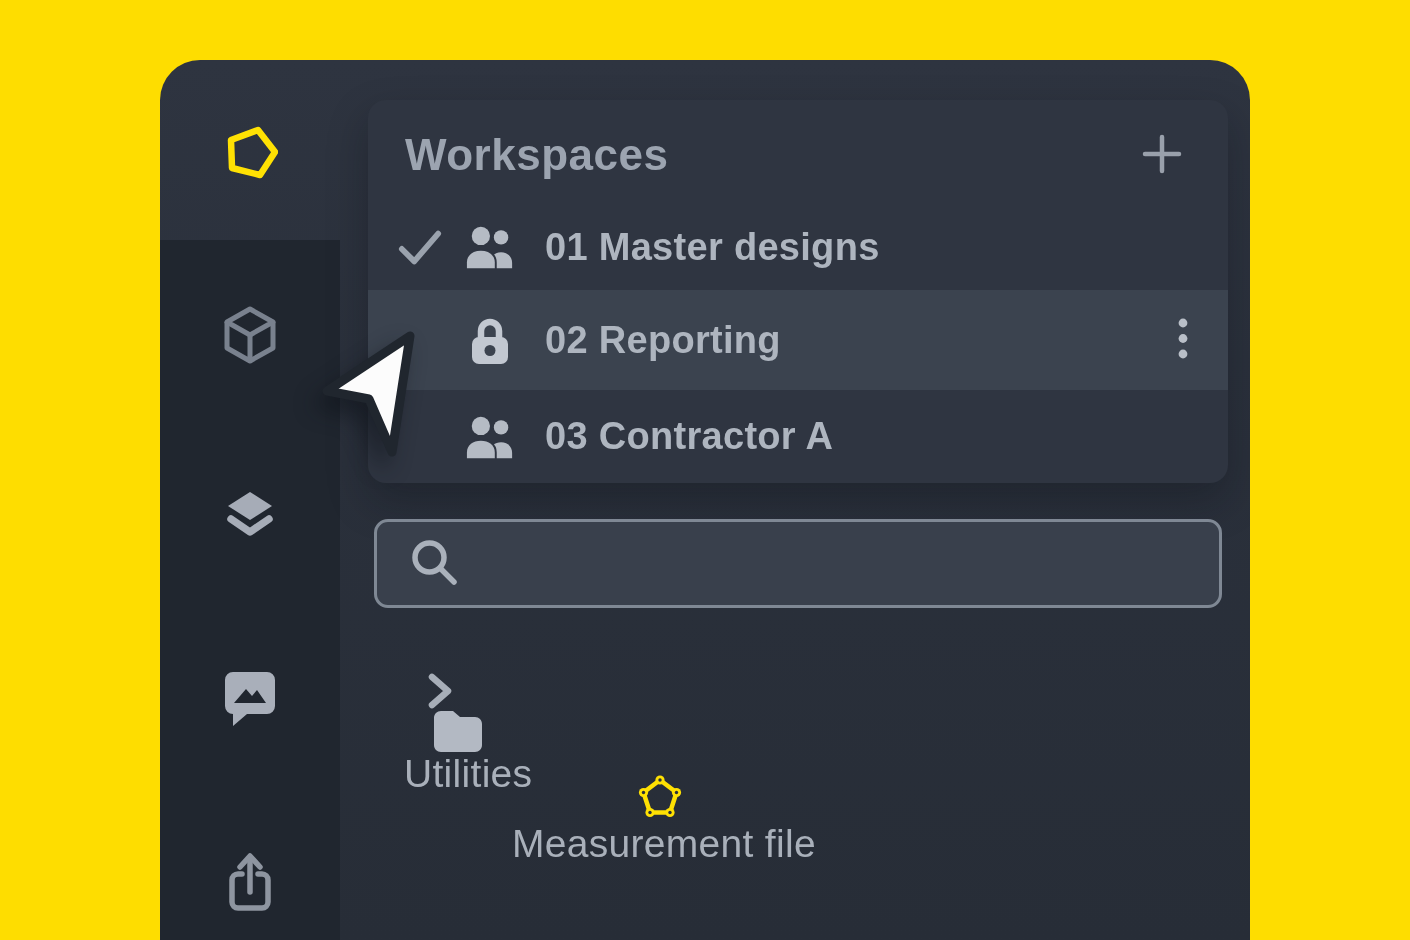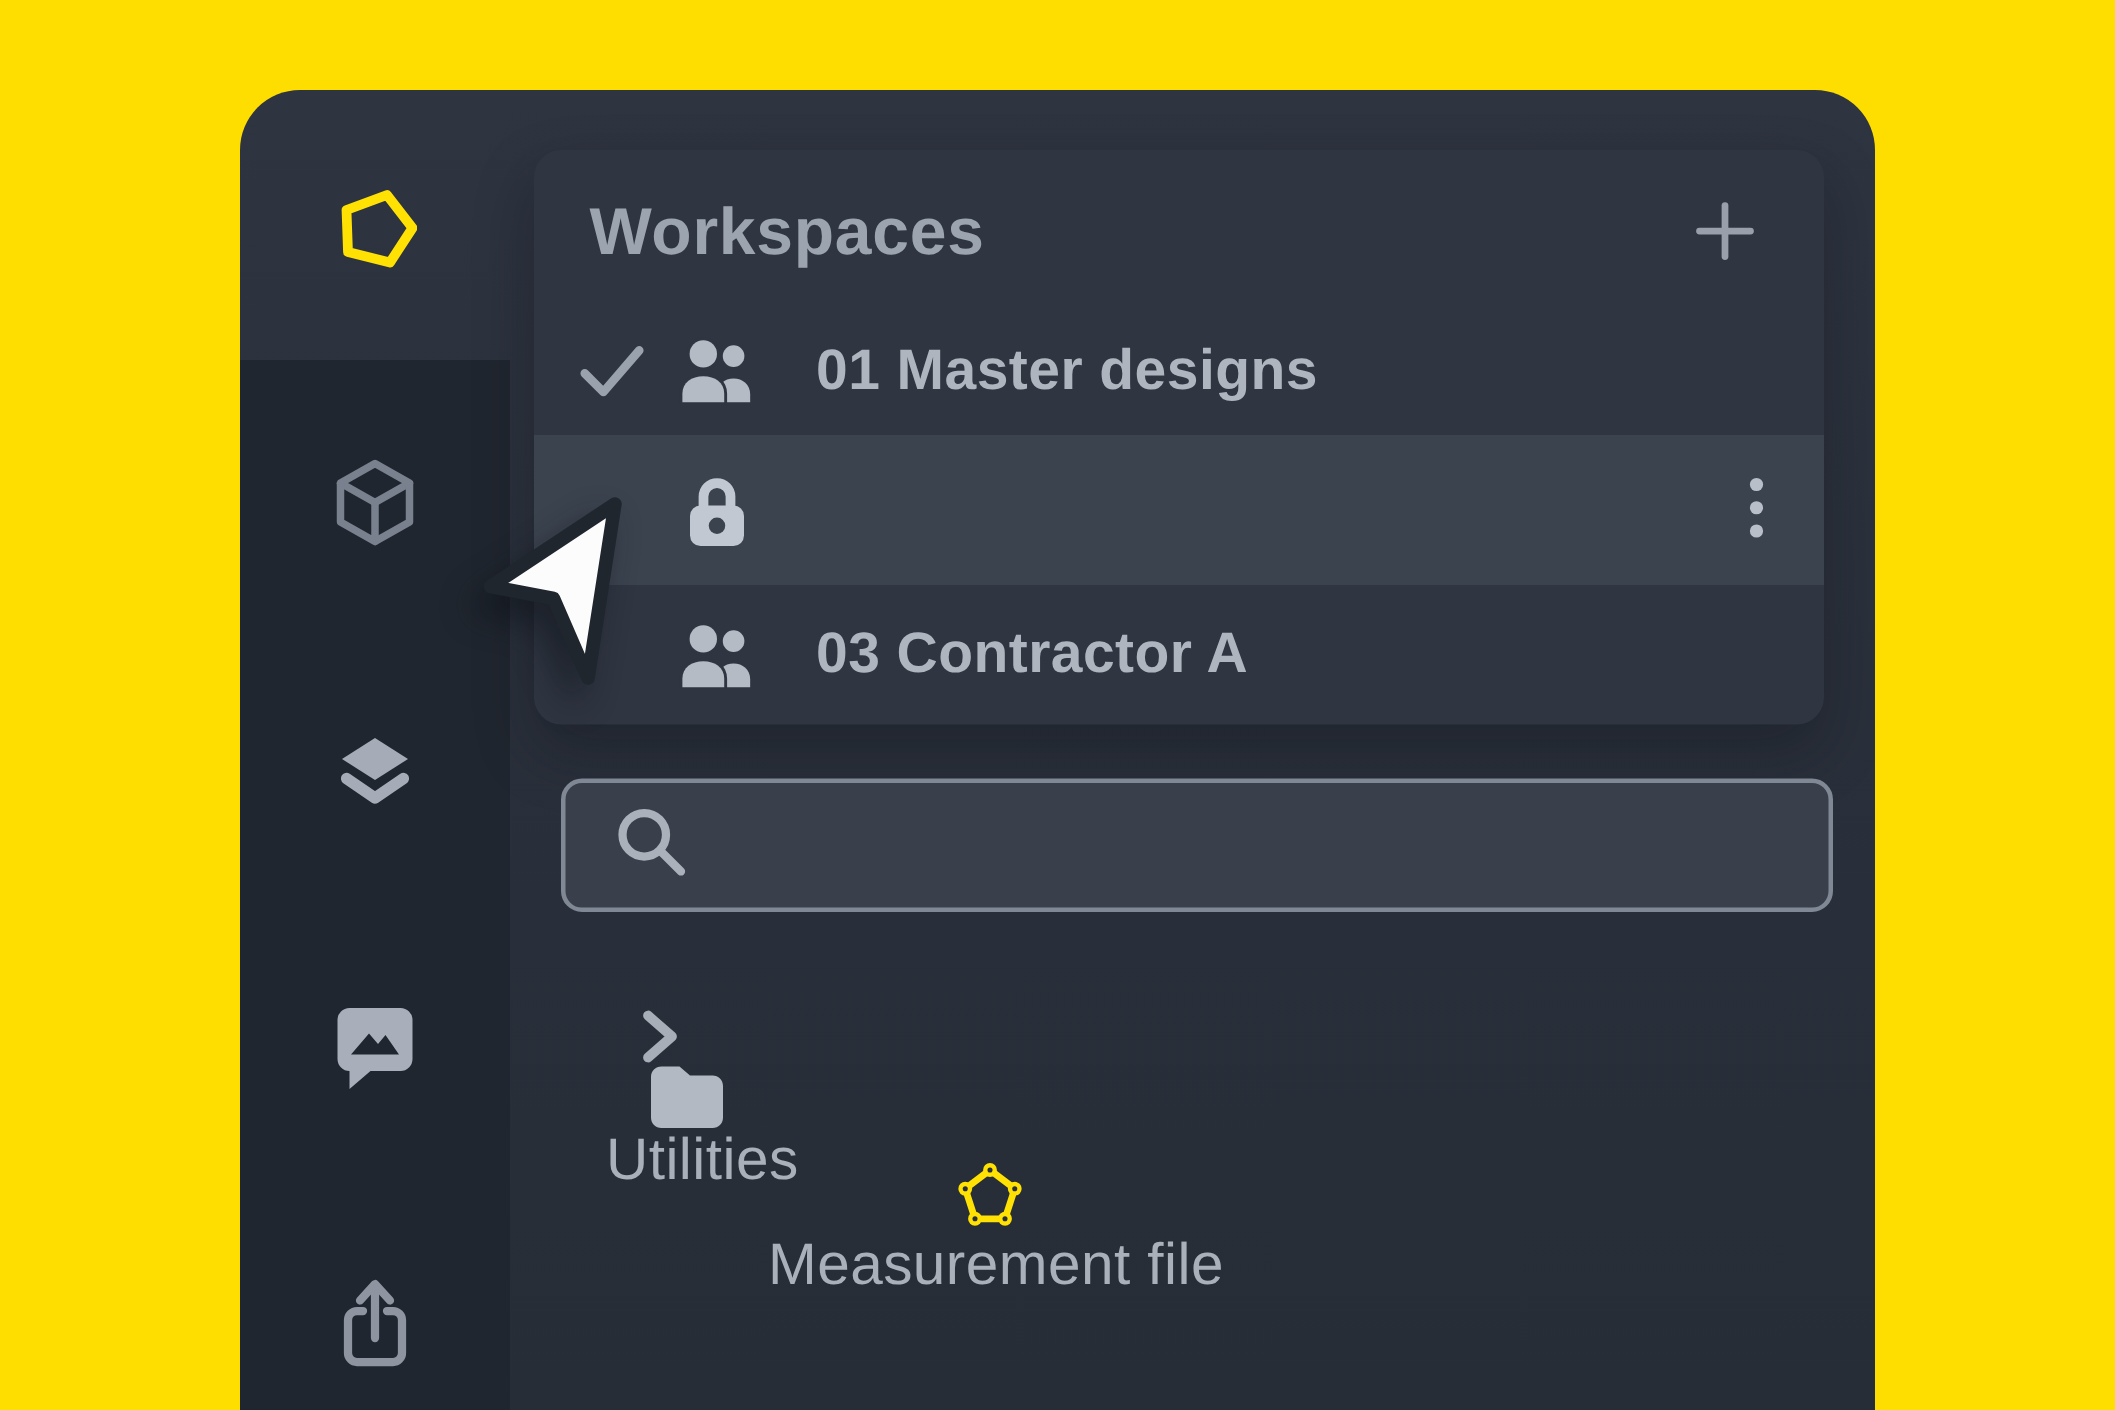--- a/index.html
+++ b/index.html
@@ -10,30 +10,30 @@
   .panel{position:absolute;left:160px;top:60px;width:1090px;height:880px;
          background:linear-gradient(180deg,#2E3440 0%,#2A303B 45%,#272D37 100%);
          border-radius:40px 40px 0 0;overflow:hidden;}
 
   
   .rail-strip{position:absolute;left:0;top:180px;width:180px;height:700px;background:#20262F;}
   .rail-btn{position:absolute;left:0;width:180px;display:flex;justify-content:center;align-items:center;
             background:transparent;border:none;padding:0;cursor:pointer;}
 
   
-  .dropdown{position:absolute;left:196px;top:40px;width:860px;height:383px;background:#2F3541;
+  .dropdown{position:absolute;left:208px;top:40px;width:860px;height:383px;background:#2F3541;
             border-radius:18px;box-shadow:0 18px 40px rgba(10,14,20,.30);display:flex;flex-direction:column;justify-content:space-between;}
   .dd-header{height:104px;display:flex;align-items:center;justify-content:space-between;
              padding:6px 40px 0 37px;box-sizing:border-box;}
   .dd-title{font-size:44px;font-weight:700;color:#9CA4B0;letter-spacing:.5px;}
   .ws-row{display:flex;align-items:center;padding:0 33px 0 30px;box-sizing:border-box;cursor:pointer;}
   .ws-row.r1{height:86px;} .ws-row.r2{height:100px;background:#3B434F;} .ws-row.r3{height:93px;}
   .check-slot{width:44px;margin-right:23px;display:flex;justify-content:center;flex:none;}
   .icon-slot{width:50px;display:flex;justify-content:center;flex:none;}
-  .ws-label{margin-left:41px;font-size:38px;font-weight:600;color:#AEB5BF;letter-spacing:.3px;}
+  .ws-label{margin-left:30px;font-size:38px;font-weight:600;color:#AEB5BF;letter-spacing:.3px;}
   .spacer{flex:1;}
   .kebab-btn{background:none;border:none;padding:4px 6px;cursor:pointer;display:flex;}
 
   
   .search{position:absolute;left:214px;top:459px;width:848px;height:89px;box-sizing:border-box;
           background:#39404C;border:3px solid #7F8894;border-radius:14px;
           display:flex;align-items:center;padding:0 24px 0 32px;}
   .search input{flex:1;background:transparent;border:none;outline:none;margin-left:22px;
                 font-size:36px;color:#C9CED6;font-family:inherit;}
 
@@ -134,20 +134,21 @@
 
       <div class="ws-row r2">
         <span class="check-slot"></span>
         <span class="icon-slot">
           <svg width="44" height="50" viewBox="0 0 44 50">
             <path d="M13,24 v-8 a9,9 0 0 1 18,0 v8" fill="none" stroke="#C2C8D1" stroke-width="6.5"></path>
             <rect x="4" y="22" width="36" height="27" rx="7" fill="#C2C8D1"></rect>
             <circle cx="22" cy="35.5" r="5.5" fill="#3B434F"></circle>
           </svg>
         </span>
+        <span class="ws-label">02 Reporting</span>
         <span class="spacer"></span>
         <button class="kebab-btn">
           <span>
             <svg width="12" height="44" viewBox="0 0 12 44" fill="#B9BFC8">
               <circle cx="6" cy="6" r="4.4"></circle>
                 <circle cx="6" cy="21.5" r="4.4"></circle>
                 <circle cx="6" cy="37" r="4.4"></circle>
             </svg>
           </span>
         </button>

